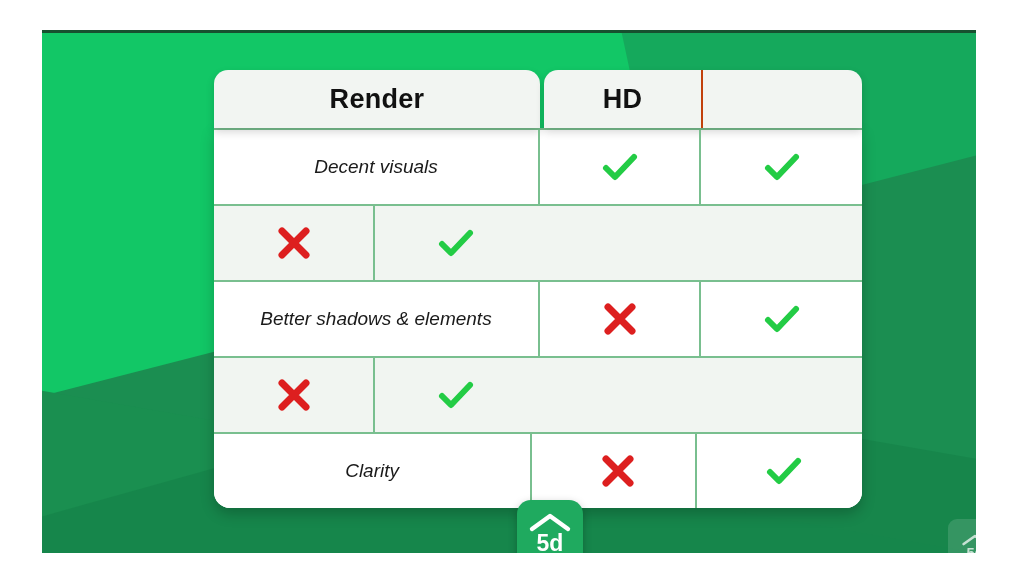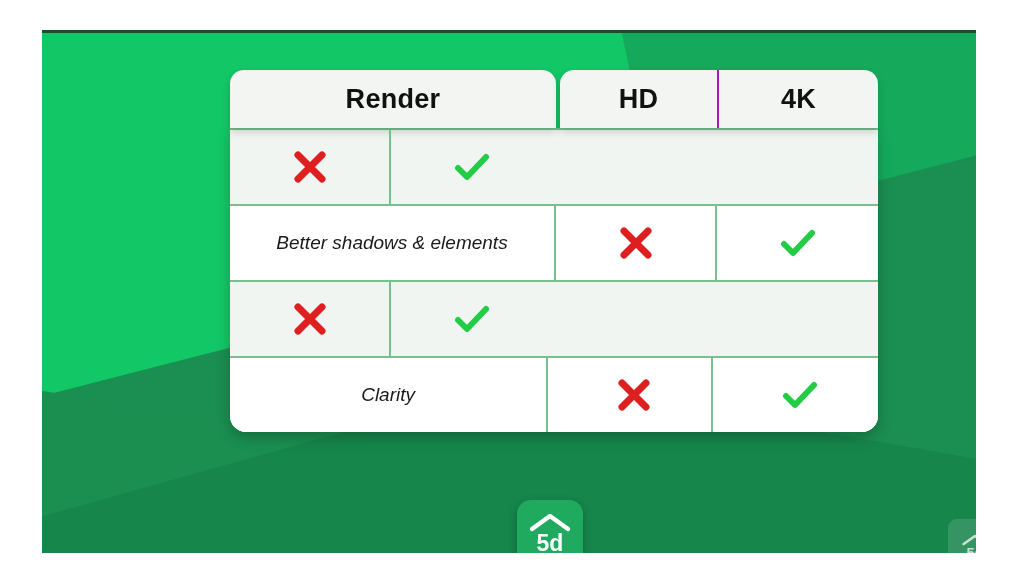--- a/index.html
+++ b/index.html
@@ -60,21 +60,21 @@
   }
   #bg-wedge-lower-dark {
     background: #147f47;
     clip-path: polygon(0 100%, 0 93%, 52% 67%, 100% 82%, 100% 100%);
     opacity: 0.55;
   }
 
   
   #table {
     position: absolute;
-    left: 158px;
+    left: 142px;
     top: 40px;
     width: 663px;
     z-index: 5;
     font-size: 0;
     padding-left: 30px;
   }
 
   
   #header-row {
     display: flex;
@@ -101,21 +101,21 @@
     align-items: center;
     justify-content: center;
     font-weight: bold;
     font-size: 27px;
     color: #111111;
     letter-spacing: 0.3px;
   }
   #hdr-render { width: 326px; }
   #hdr-hd {
     width: 159px;
-    border-right: 2px solid #a21caf;
+    border-right: 2px solid #c2410c;
     box-sizing: border-box;
     text-align: right;
   }
   #hdr-4k { width: 159px; }
 
   
   #body-rows {
     width: 648px;
     background: #ffffff;
     border-radius: 0 0 16px 16px;
@@ -201,26 +201,38 @@
     <div class="bg-shape" id="bg-wedge-lower-dark"></div>
 
     <div id="table">
 
       <div id="header-row">
         <div class="hdr-panel" id="hdr-left">
           <div class="hdr-cell" id="hdr-render">Render</div>
         </div>
         <div class="hdr-panel" id="hdr-right">
           <div class="hdr-cell" id="hdr-hd">HD</div>
-          <div class="hdr-cell" id="hdr-4k">4K</div>
         </div>
       </div>
 
       <div id="body-rows">
 
+        <div class="body-row plain">
+          <div class="cell-label">Decent visuals</div>
+          <div class="cell-mark sep">
+            <svg class="mark-svg" width="42" height="42" viewBox="0 0 42 42">
+              <path d="M7 22 L16 31 L35 11" fill="none" stroke="#23cc45" stroke-width="6" stroke-linecap="round" stroke-linejoin="round"></path>
+            </svg>
+          </div>
+          <div class="cell-mark">
+            <svg class="mark-svg" width="42" height="42" viewBox="0 0 42 42">
+              <path d="M7 22 L16 31 L35 11" fill="none" stroke="#23cc45" stroke-width="6" stroke-linecap="round" stroke-linejoin="round"></path>
+            </svg>
+          </div>
+        </div>
 
         <div class="body-row alt">
           <div class="cell-mark sep">
             <svg class="mark-svg" width="40" height="40" viewBox="0 0 40 40">
               <path d="M8 8 L32 32 M32 8 L8 32" fill="none" stroke="#dd1f1f" stroke-width="7" stroke-linecap="round"></path>
             </svg>
           </div>
           <div class="cell-mark">
             <svg class="mark-svg" width="42" height="42" viewBox="0 0 42 42">
               <path d="M7 22 L16 31 L35 11" fill="none" stroke="#23cc45" stroke-width="6" stroke-linecap="round" stroke-linejoin="round"></path>

